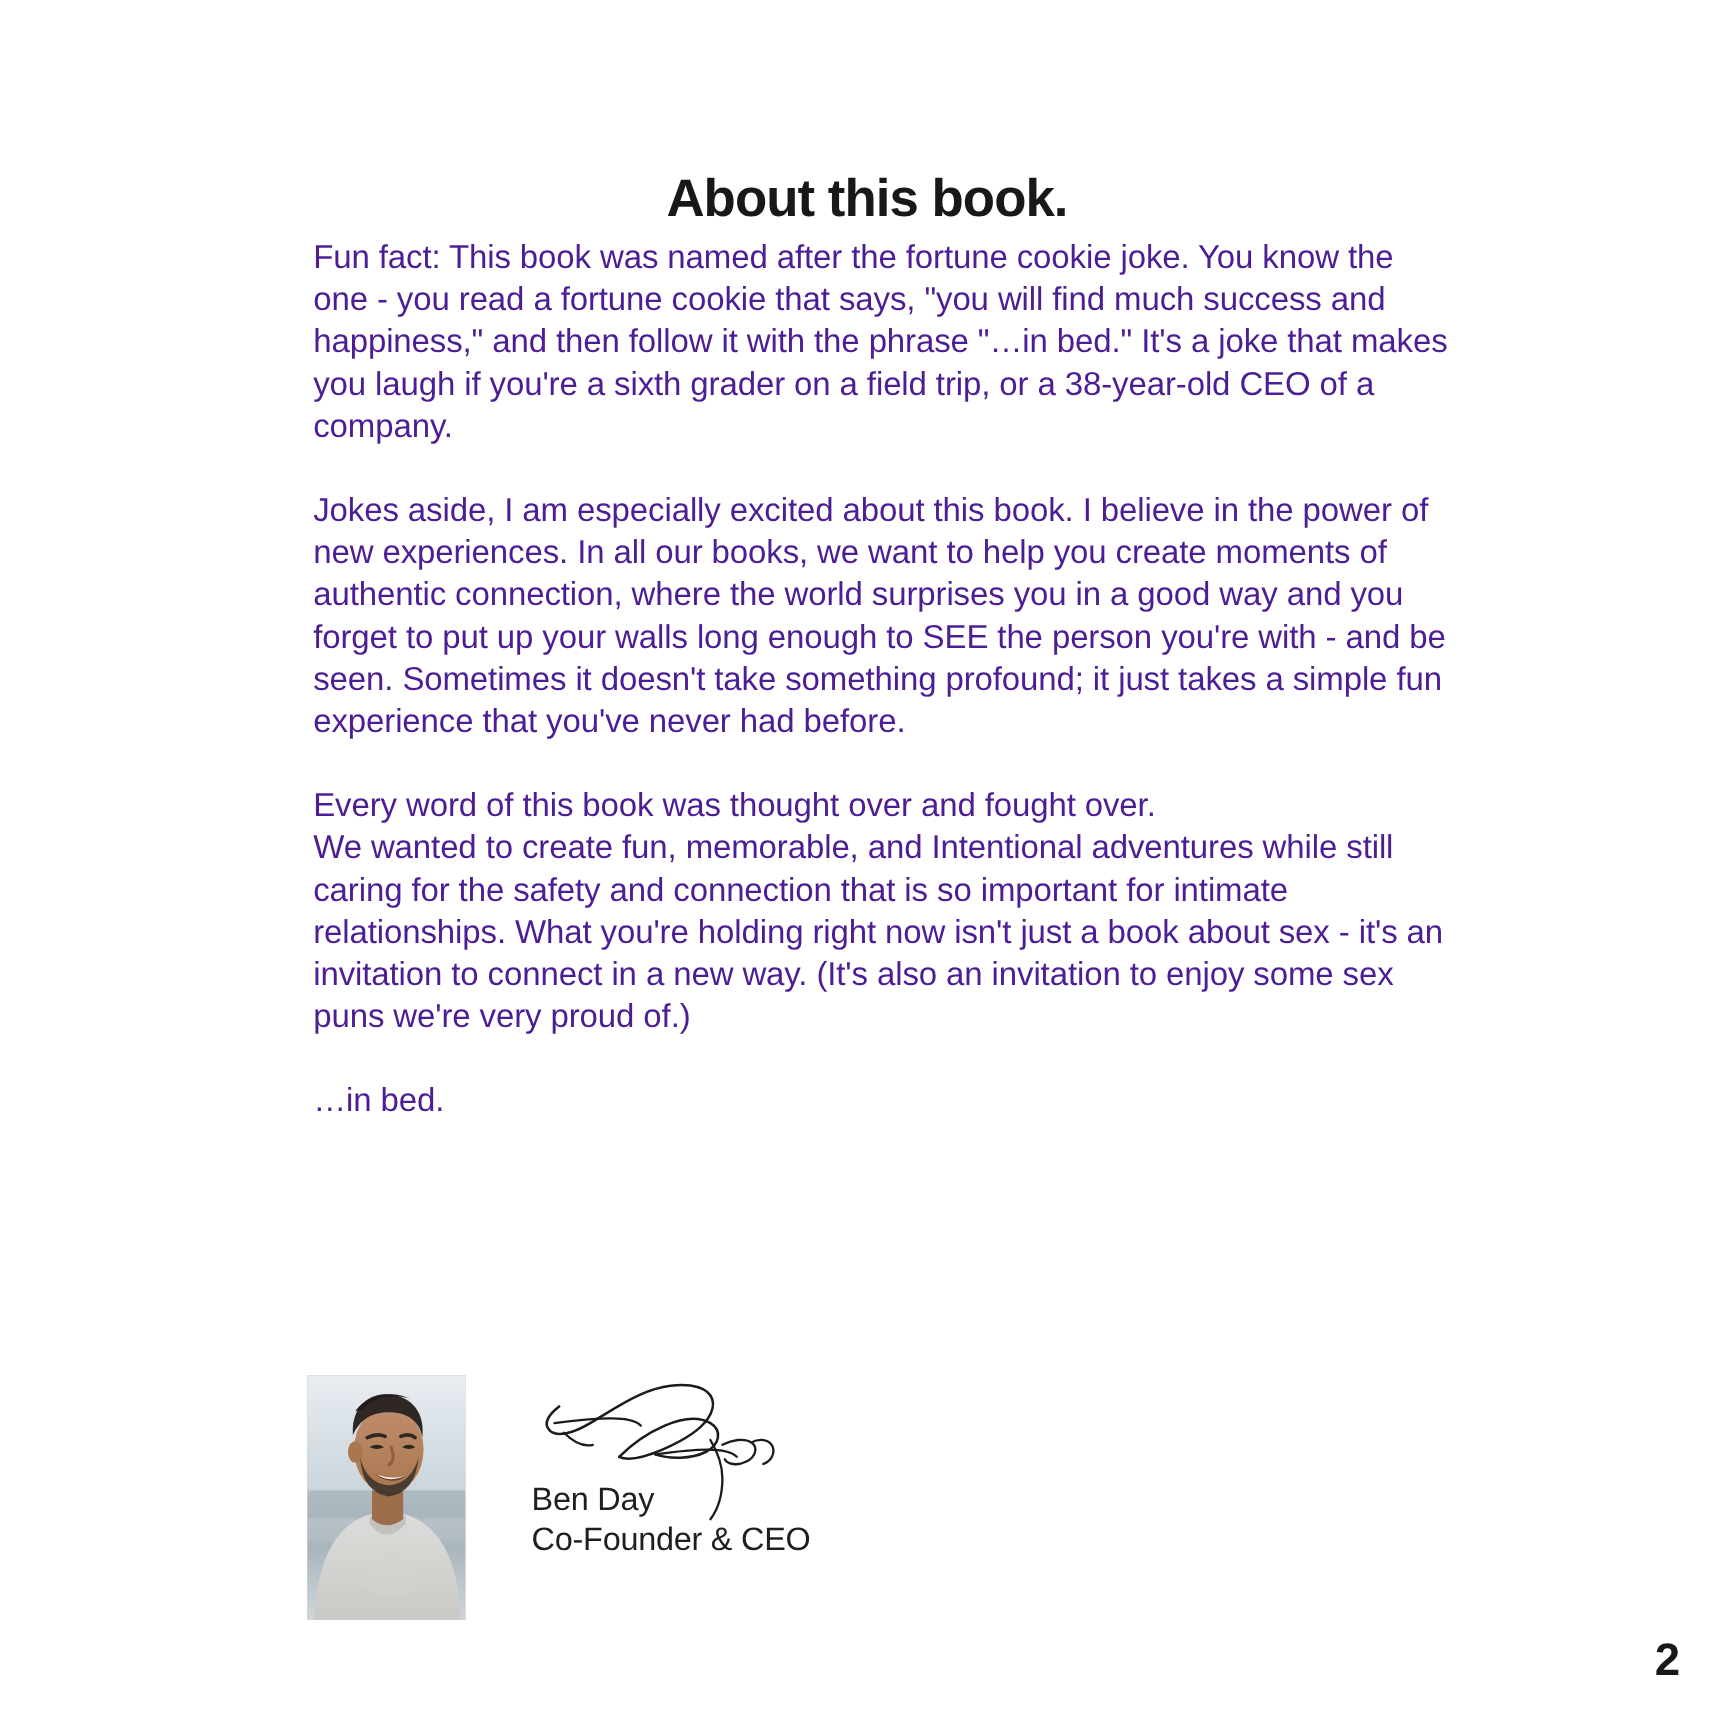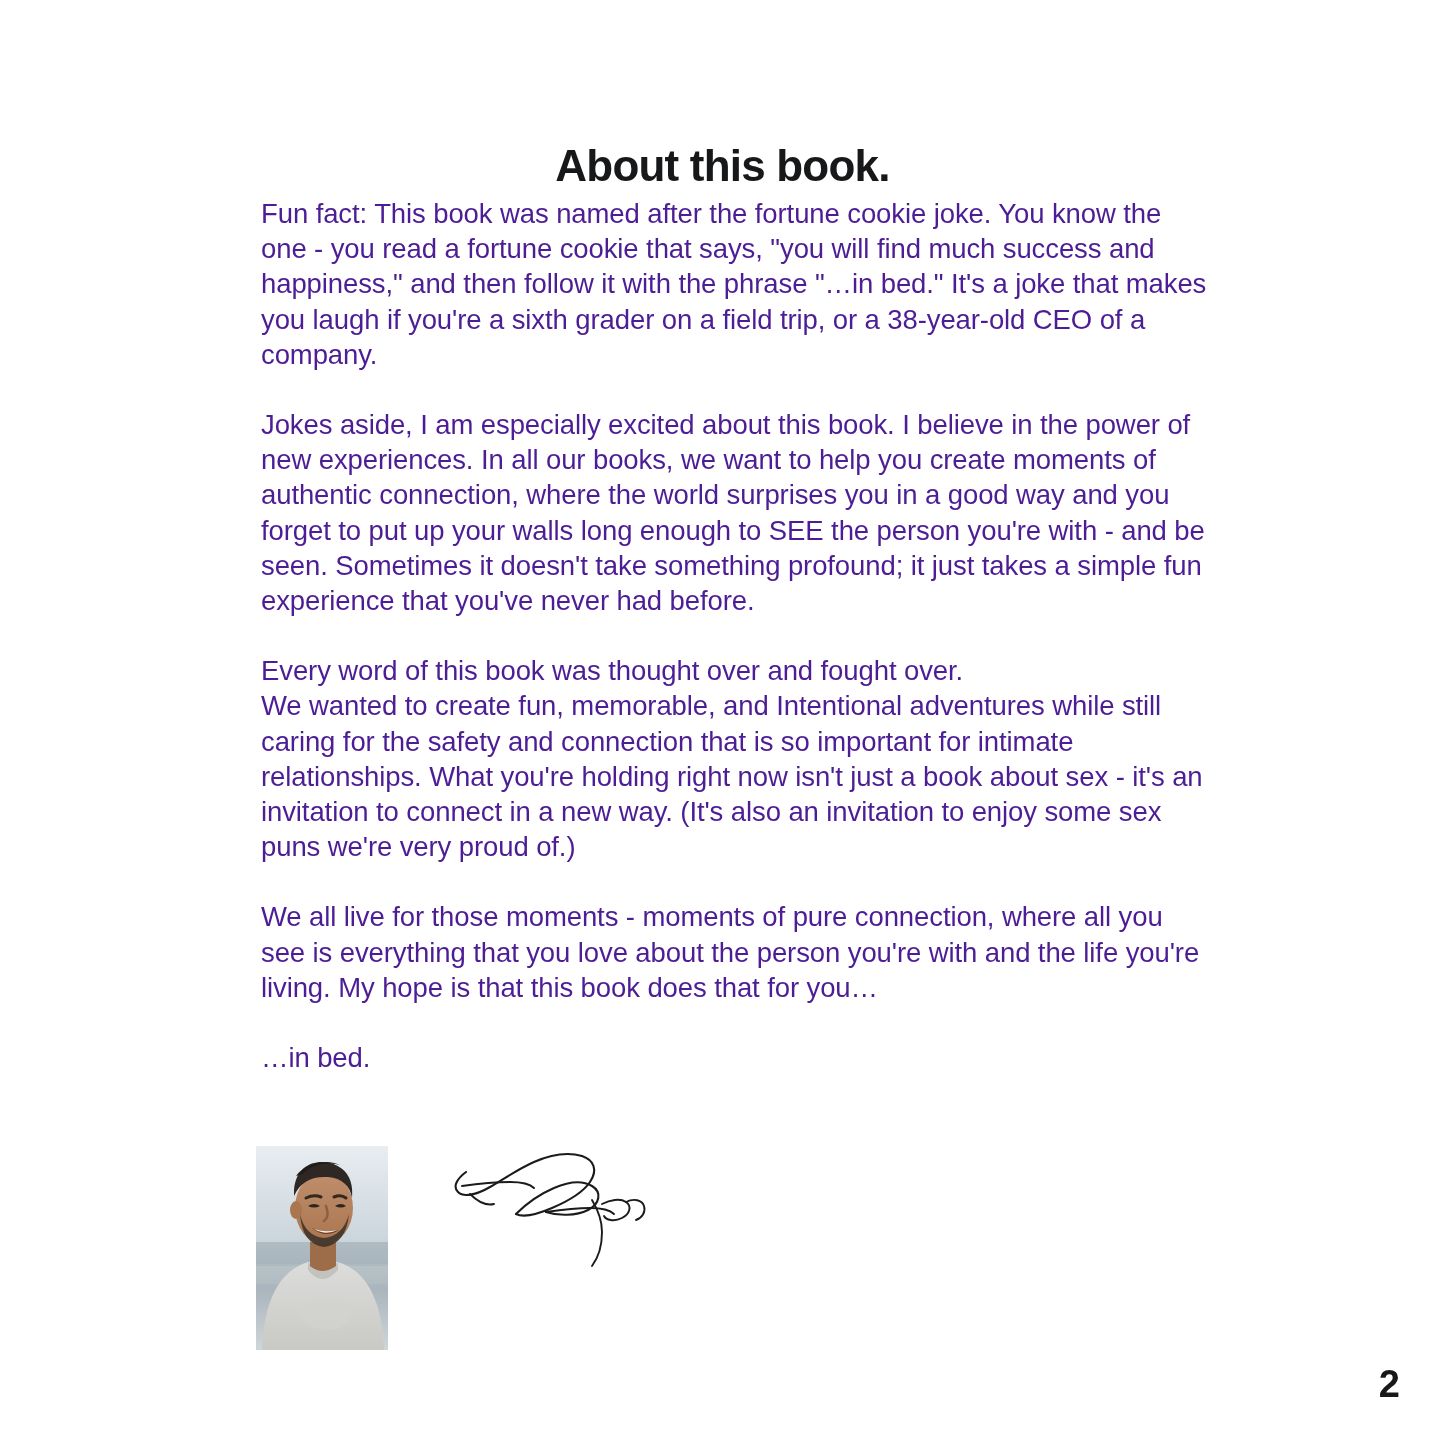--- a/index.html
+++ b/index.html
@@ -124,21 +124,20 @@
 <body>
 
 <div class="page">
 
   <h1 class="page-title">About this book.</h1>
 
   <div class="body-block">
     <p class="para">Fun fact: This book was named after the fortune cookie joke. You know the one - you read a fortune cookie that says, "you will find much success and happiness," and then follow it with the phrase "…in bed." It's a joke that makes you laugh if you're a sixth grader on a field trip, or a 38-year-old CEO of a company.</p>
     <p class="para">Jokes aside, I am especially excited about this book. I believe in the power of new experiences. In all our books, we want to help you create moments of authentic connection, where the world surprises you in a good way and you forget to put up your walls long enough to SEE the person you're with - and be seen. Sometimes it doesn't take something profound; it just takes a simple fun experience that you've never had before.</p>
     <p class="para">Every word of this book was thought over and fought over.<br>We wanted to create fun, memorable, and Intentional adventures while still caring for the safety and connection that is so important for intimate relationships. What you're holding right now isn't just a book about sex - it's an invitation to connect in a new way. (It's also an invitation to enjoy some sex puns we're very proud of.)</p>
-    <p class="para">We all live for those moments - moments of pure connection, where all you see is everything that you love about the person you're with and the life you're living. My hope is that this book does that for you…</p>
     <p class="para para-inbed">…in bed.</p>
   </div>
 
   <div class="sig-block">
 
     <div class="author-photo">
       <svg width="132" height="204" viewBox="0 0 132 204" xmlns="http://www.w3.org/2000/svg">
         <defs>
           <linearGradient id="sky" x1="0" y1="0" x2="0" y2="1">
             <stop offset="0%" stop-color="#e8edf1"></stop>
@@ -204,20 +203,22 @@
             <path d="M74 72 C84 62 98 52 112 46 C126 40 140 38 150 44 C160 50 158 62 146 68 C134 74 116 74 104 70" stroke-width="2.1"></path>
             <path d="M104 70 C118 68 134 66 148 66 C160 66 168 68 172 72" stroke-width="1.9"></path>
             <path d="M150 58 C156 68 160 78 160 90 C160 104 156 116 150 124" stroke-width="1.9"></path>
             <path d="M160 62 C168 58 178 56 184 60 C190 64 188 72 180 76 C172 80 164 78 162 74" stroke-width="1.9"></path>
             <path d="M184 60 C192 56 200 58 202 64 C204 70 200 76 194 78" stroke-width="1.9"></path>
           </g>
         </svg>
       </div>
 
       <div class="author-lines">
+        <div class="author-line">Ben Day</div>
+        <div class="author-line">Co-Founder &amp; CEO</div>
       </div>
 
     </div>
   </div>
 
   <div class="page-number">2</div>
 
 </div>
 
 </body></html>

